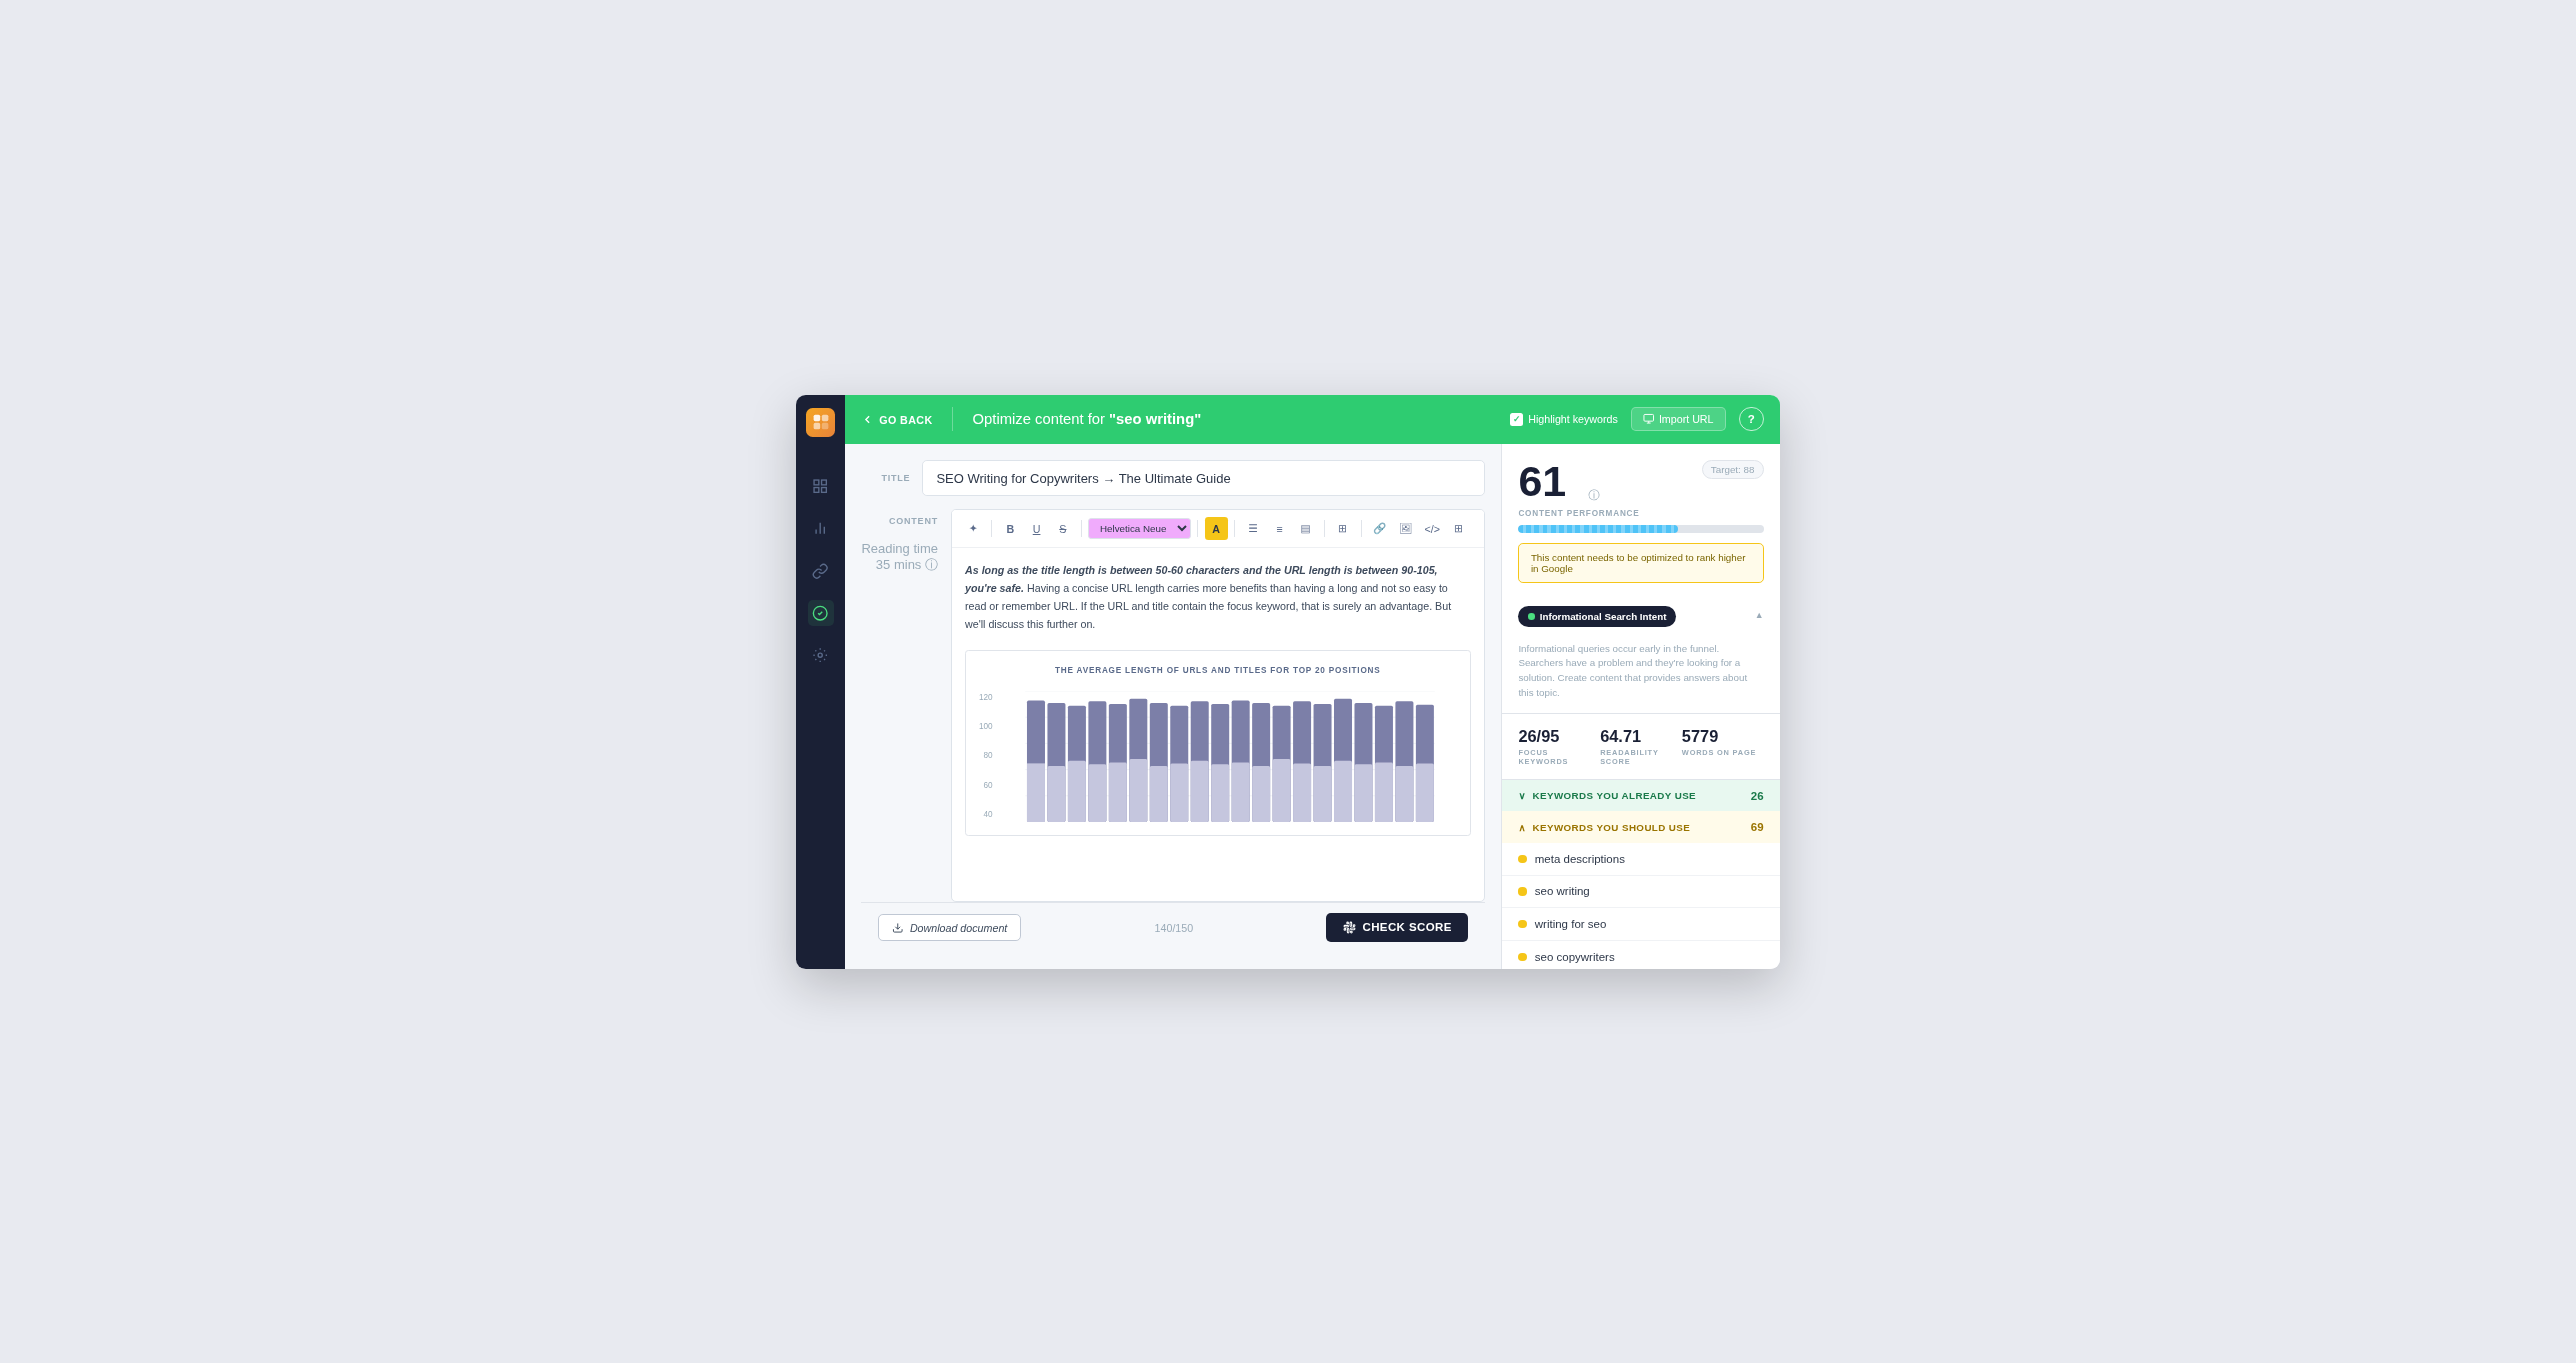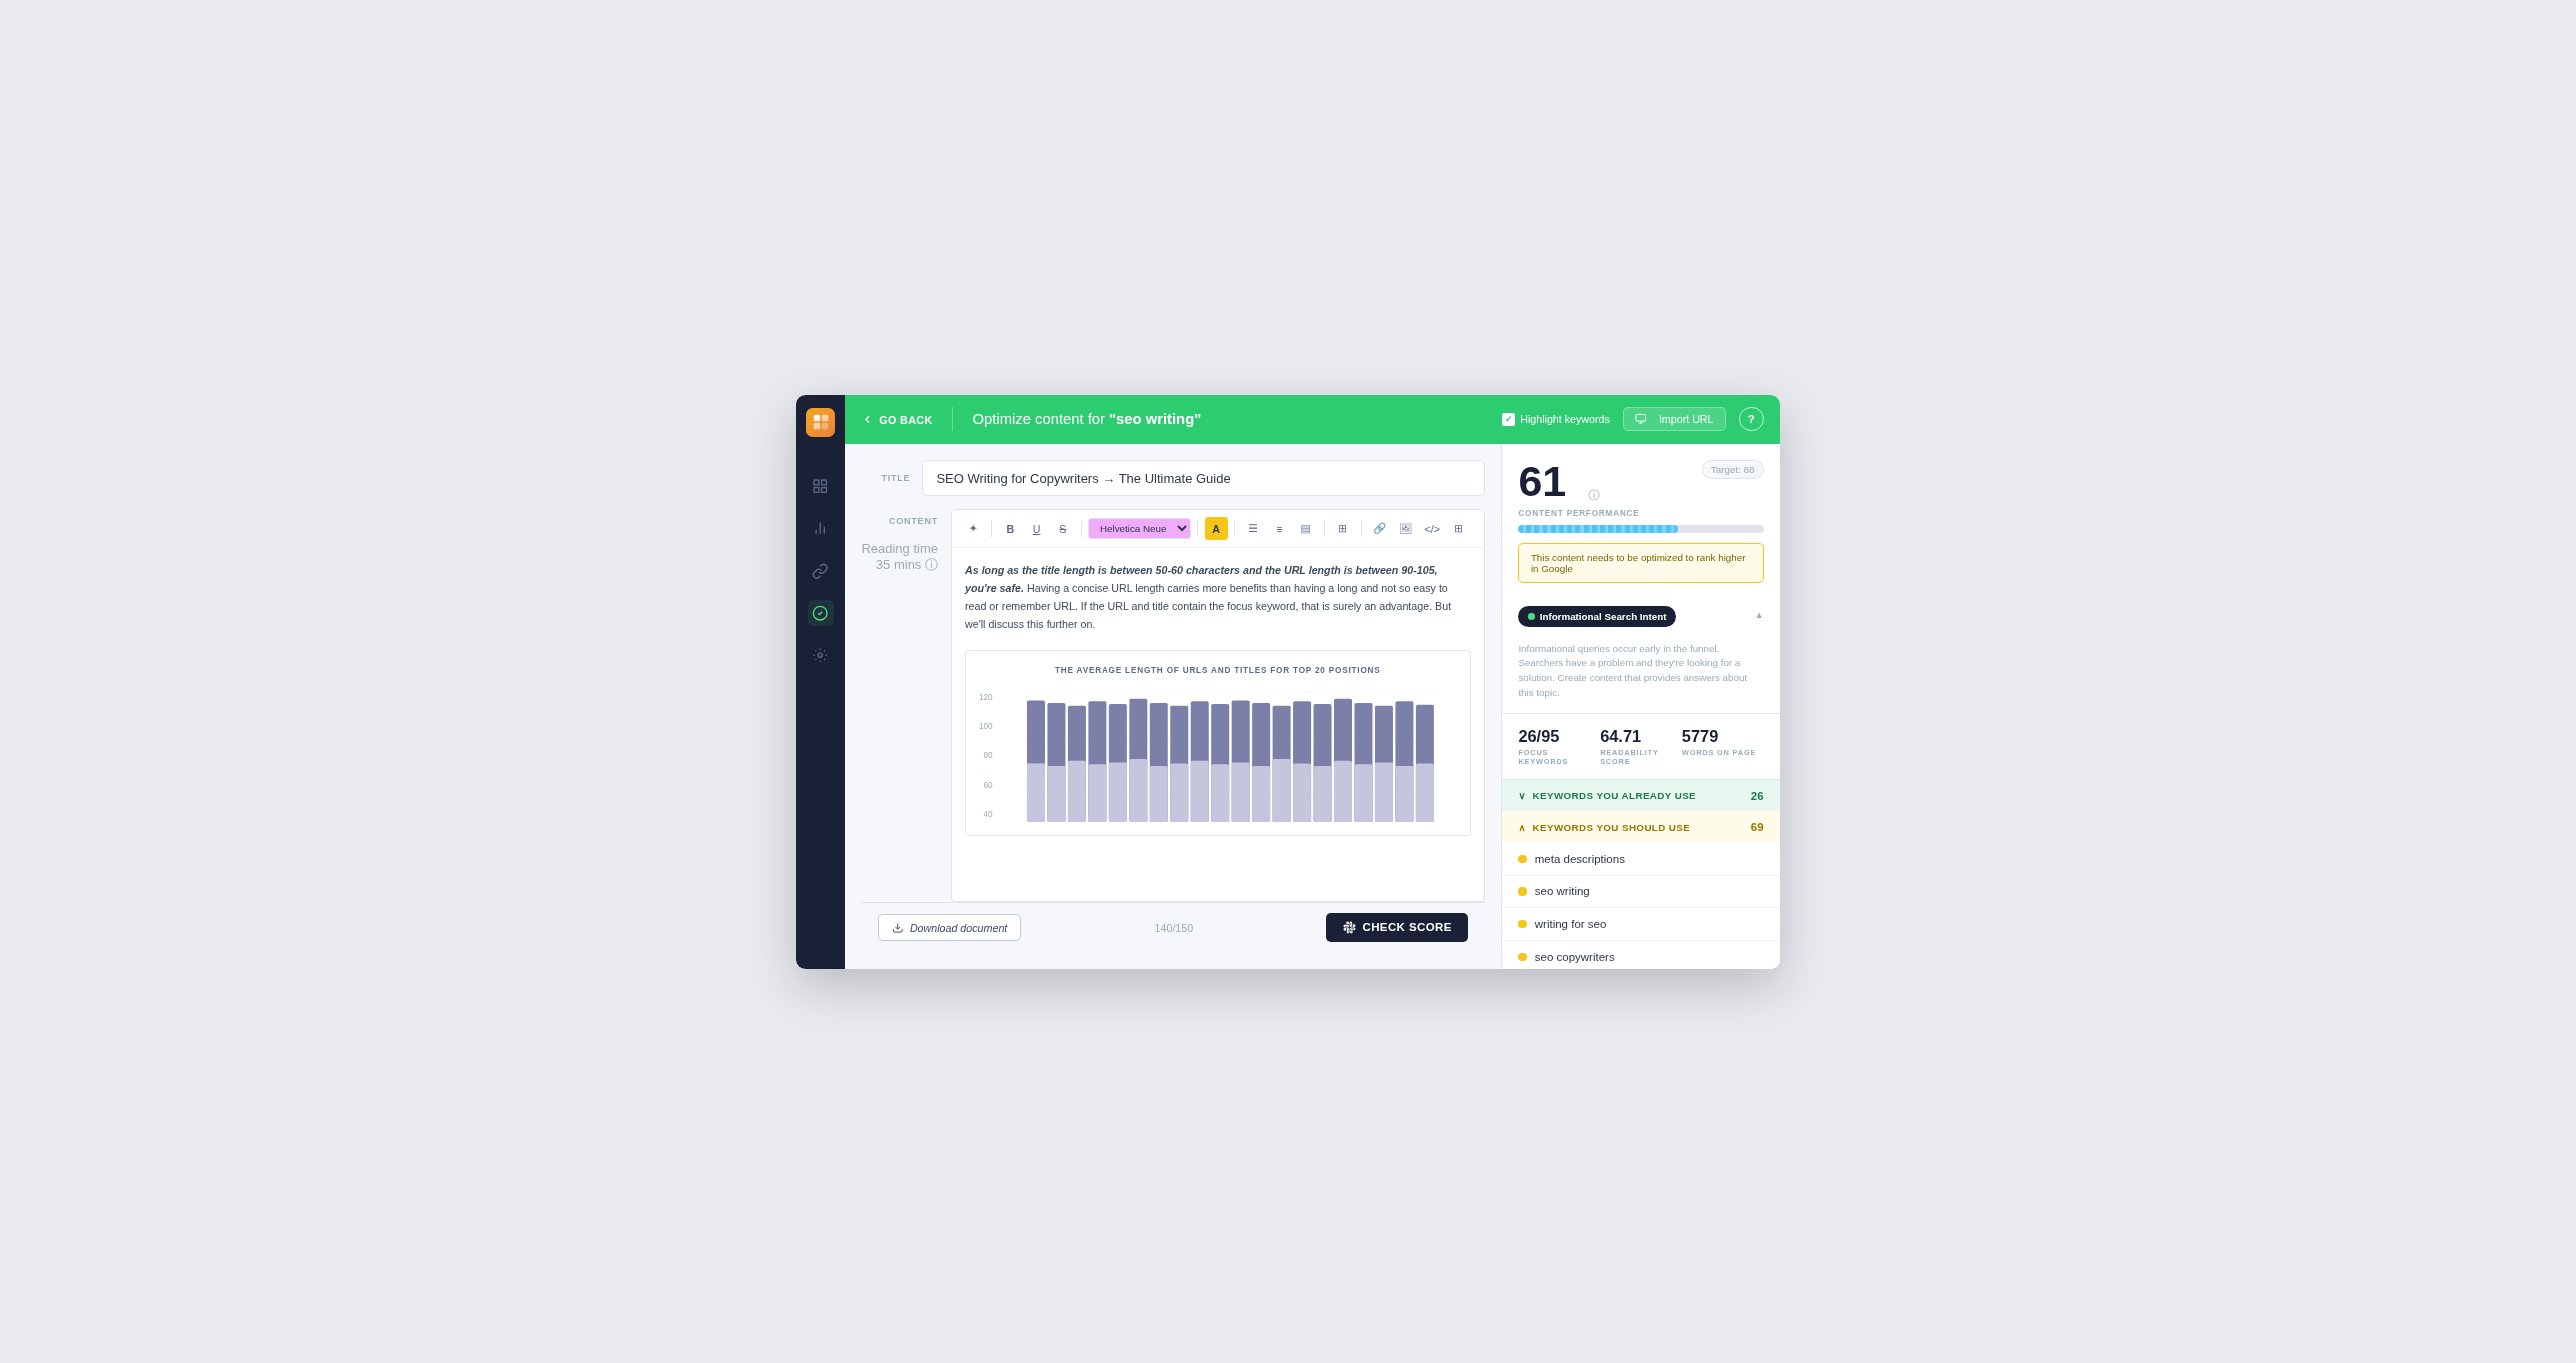--- a/index.html
+++ b/index.html
@@ -149,21 +149,21 @@
       align-items: center;
       justify-content: center;
       color: #2ecc71;
       font-size: 9px;
       font-weight: bold;
     }
 
     .import-url-btn {
       display: flex;
       align-items: center;
-      gap: 12px;
+      gap: 4px;
       color: white;
       font-size: 10.7px;
       cursor: pointer;
       background: rgba(255,255,255,0.15);
       padding: 4.9px 11.5px;
       border-radius: 4.9px;
       border: 0.8px solid rgba(255,255,255,0.3);
     }
 
     .help-btn {

